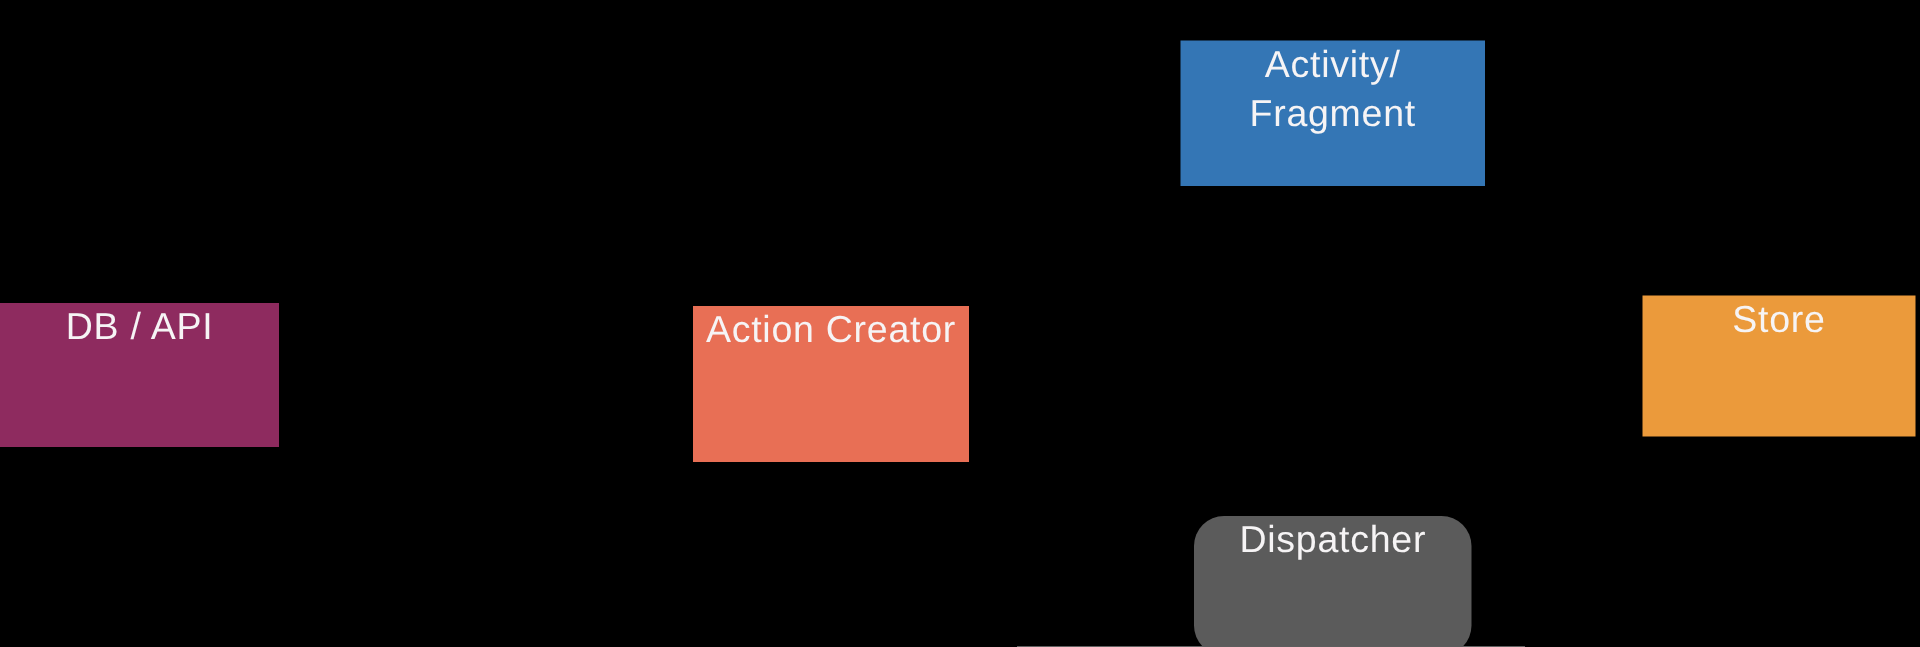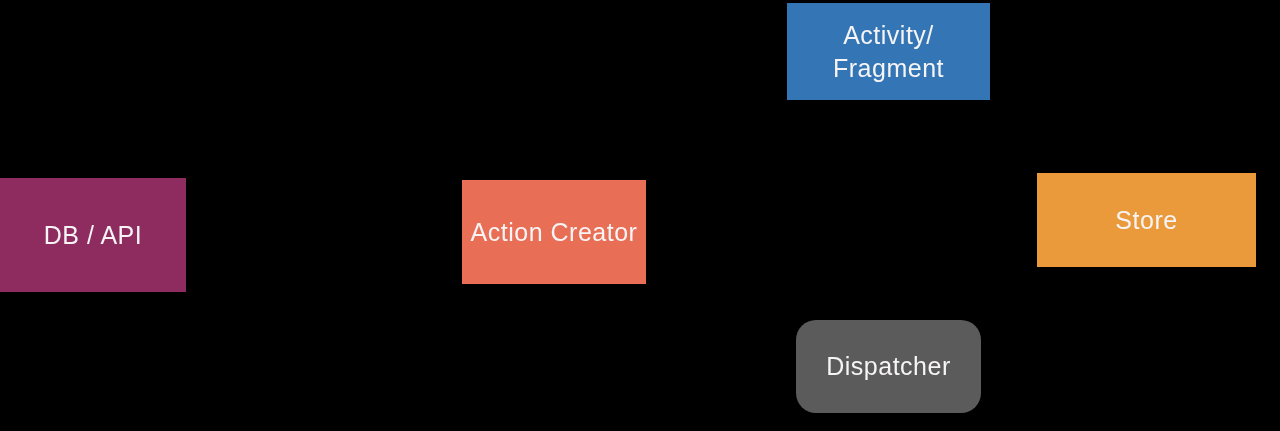--- a/index.html
+++ b/index.html
@@ -14,37 +14,37 @@
   }
   .canvas {
     position: relative;
     width: 1280px;
     height: 431px;
     background: #000000;
   }
   .node {
     position: absolute;
     display: flex;
-    align-items: center;
     justify-content: center;
     text-align: center;
     box-sizing: border-box;
+    margin-top: 24px;
   }
   .node-label {
     font-size: 25px;
     font-weight: 400;
     letter-spacing: 0.5px;
     line-height: 1.3;
     white-space: pre-line;
   }
   
   .node-activity   { left: 787px;  top: 3px;   width: 203px; height: 97px; }
-  .node-dbapi      { left: 0px;    top: 178px; width: 186px; height: 114px; }
+  .node-dbapi      { left: 0px;    top: 178px; width: 186px; height: 96px; }
   .node-action     { left: 462px;  top: 180px; width: 184px; height: 104px; }
-  .node-store      { left: 1037px; top: 173px; width: 219px; height: 94px; }
+  .node-store      { left: 1095px; top: 173px; width: 182px; height: 94px; }
   .node-dispatcher { left: 796px;  top: 320px; width: 185px; height: 93px; border-radius: 20px; }
 </style>
 </head>
 <body>
 
 <div class="canvas" style="background: rgb(0, 0, 0);">
 
   <div class="node node-activity" style="background: rgb(52, 118, 181); color: rgb(246, 244, 245);">
     <span class="node-label">Activity/
 Fragment</span>

